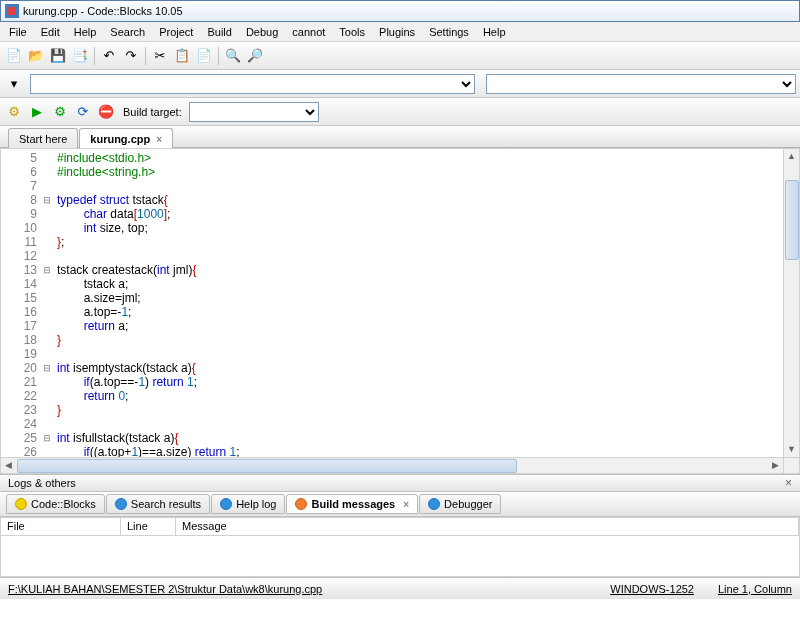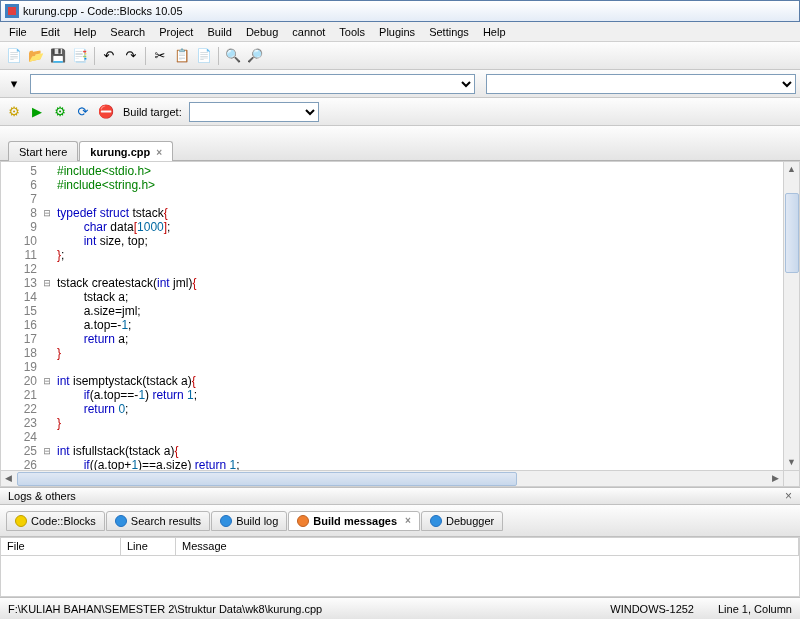--- a/index.html
+++ b/index.html
@@ -11,21 +11,21 @@
 .menubar span { padding:2px 7px; cursor:default; }
 .toolbar { height:28px; background:linear-gradient(#fdfdfd,#e8e8e8); border-bottom:1px solid #c8c8c8; display:flex; align-items:center; padding:0 4px; gap:2px; }
 .toolbar2 { height:28px; background:linear-gradient(#fdfdfd,#e8e8e8); border-bottom:1px solid #c8c8c8; display:flex; align-items:center; padding:0 4px; gap:2px; }
 .toolbar3 { height:28px; background:linear-gradient(#fdfdfd,#e8e8e8); border-bottom:1px solid #c8c8c8; display:flex; align-items:center; padding:0 4px; gap:3px; }
 .tbtn { width:20px; height:20px; display:inline-flex; align-items:center; justify-content:center; cursor:pointer; border-radius:2px; font-size:13px; }
 .sep { width:1px; height:18px; background:#c0c0c0; margin:0 2px; }
 .combo { height:20px; border:1px solid #7f9db9; background:#fff; }
 .combo-wide { flex:1; margin-left:4px; max-width:445px; }
 .combo-right { width:310px; margin-left:auto; }
 .combo-bt { width:130px; }
-.tabbar { height:35px; background:linear-gradient(#fdfdfd,#e4e4e4); display:flex; align-items:flex-end; padding-left:8px; border-bottom:1px solid #b0b0b0; gap:0; }
+.tabbar { height:22px; background:linear-gradient(#fdfdfd,#e4e4e4); display:flex; align-items:flex-end; padding-left:8px; border-bottom:1px solid #b0b0b0; gap:0; }
 .tab { padding:4px 10px 3px; background:linear-gradient(#f6f6f6,#e8e8e8); border:1px solid #b0b0b0; border-bottom:none; border-radius:3px 3px 0 0; font-size:11px; margin-right:1px; position:relative; top:1px; }
 .tab.active { background:#fff; font-weight:bold; }
 .tab .x { margin-left:6px; color:#888; cursor:pointer; font-size:10px; }
 .editor { height:326px; display:flex; background:#fff; border:1px solid #d0d0d0; overflow:hidden; position:relative; }
 .gutter { width:40px; background:#fff; text-align:right; padding:2px 4px 0 0; color:#808080; font-family:"Courier New",monospace; font-size:12px; line-height:14px; }
 .gutter div { height:14px; }
 .fold { width:12px; background:#fff; font-family:"Courier New",monospace; font-size:9px; line-height:14px; text-align:center; color:#808080; padding-top:2px; }
 .fold div { height:14px; }
 .code { flex:1; padding:2px 4px 0; font-family:"Courier New",monospace; font-size:12px; line-height:14px; white-space:pre; }
 .code div { height:14px; }
@@ -35,41 +35,41 @@
 .br { color:#c00000; }
 .scroll-v { width:16px; background:#f0f0f0; border-left:1px solid #d0d0d0; position:absolute; right:0; top:0; bottom:16px; }
 .scroll-v .thumb { width:14px; height:80px; background:linear-gradient(90deg,#e0e8f4,#c8d8ec); border:1px solid #a8c0dc; border-radius:2px; margin:16px 1px 0; }
 .scroll-v .arr { height:15px; text-align:center; font-size:9px; color:#666; line-height:15px; }
 .scroll-h { height:16px; background:#f0f0f0; border-top:1px solid #d0d0d0; position:absolute; left:0; right:16px; bottom:0; display:flex; }
 .scroll-h .arr { width:15px; text-align:center; font-size:9px; color:#666; line-height:15px; }
 .scroll-h .thumb { height:14px; width:500px; background:linear-gradient(#e0e8f4,#c8d8ec); border:1px solid #a8c0dc; border-radius:2px; margin:1px; }
 .corner { width:16px; height:16px; background:#f0f0f0; position:absolute; right:0; bottom:0; border-left:1px solid #d0d0d0; border-top:1px solid #d0d0d0; }
 .panel-head { height:18px; background:linear-gradient(#fdfdfd,#e4e4e4); padding:2px 8px; font-size:11px; border-top:1px solid #c0c0c0; border-bottom:1px solid #c0c0c0; display:flex; align-items:center; }
 .panel-head .x { margin-left:auto; cursor:pointer; color:#666; font-size:12px; }
-.bottabs { height:32px; background:linear-gradient(#fdfdfd,#e4e4e4); display:flex; align-items:center; padding:0 6px; gap:1px; border-bottom:1px solid #c0c0c0; }
+.bottabs { height:25px; background:linear-gradient(#fdfdfd,#e4e4e4); display:flex; align-items:center; padding:0 6px; gap:1px; border-bottom:1px solid #c0c0c0; }
 .btab { padding:3px 8px; background:linear-gradient(#f8f8f8,#e4e4e4); border:1px solid #b8b8b8; border-radius:3px 3px 0 0; font-size:11px; display:flex; align-items:center; gap:4px; }
 .btab.active { background:#fff; font-weight:bold; }
 .btab .bic { width:12px; height:12px; display:inline-block; }
 .btab .ja { background:#f4d000; border-radius:50%; border:1px solid #c0a000; }
 .btab .jb { background:#3090e0; border-radius:50%; border:1px solid #2070c0; }
 .btab .jc { background:#f08030; border-radius:50%; border:1px solid #c06020; }
 .btab .x { margin-left:4px; color:#888; font-size:10px; }
 .msgarea { height:60px; background:#fff; font-family:"Courier New",monospace; font-size:11px; border:1px solid #d0d0d0; overflow:hidden; }
 .msghead { display:flex; border-bottom:1px solid #d0d0d0; font-family:Tahoma,sans-serif; font-size:11px; height:18px; }
 .msghead span { padding:2px 6px; border-right:1px solid #d0d0d0; }
 .msghead .c1 { width:120px; }
 .msghead .c2 { width:55px; }
 .msghead .c3 { flex:1; }
 .msgrow { display:flex; font-size:11px; }
 .msgrow span { padding:1px 6px; }
 .msgrow .c1 { width:120px; }
 .msgrow .c2 { width:55px; }
 .msgrow .c3 { flex:1; }
 .redbox { border:2px solid #e00; display:inline-block; padding:0 2px; font-weight:bold; }
-.status { height:22px; background:linear-gradient(#fdfdfd,#e4e4e4); border-top:1px solid #c0c0c0; display:flex; align-items:center; padding:0 8px; font-size:11px; }
+.status { height:22px; background:linear-gradient(#fdfdfd,#e4e4e4); border-top:1px solid #c0c0c0; display:flex; align-items:center; padding:0 8px; font-size:11px;text-decoration:underline; }
 .status .sr { margin-left:auto; display:flex; gap:24px;align-items:flex-end; }
 </style>
 </head>
 <body>
 
 <div class="titlebar">
   <span class="icon">
     <svg viewBox="0 0 14 14">
         <rect width="14" height="14" fill="#4080c0"></rect>
         <rect x="3" y="3" width="8" height="8" fill="#e04040"></rect>
@@ -207,21 +207,21 @@
     <div class="btab">
       <span class="bic ja"></span>
       <span>Code::Blocks</span>
     </div>
     <div class="btab">
       <span class="bic jb"></span>
       <span>Search results</span>
     </div>
     <div class="btab">
       <span class="bic jb"></span>
-      <span>Build log</span>
+      <span>Help log</span>
     </div>
     <div class="btab active">
       <span class="bic jc"></span>
       <span>Build messages</span>
       <span class="x">×</span>
     </div>
     <div class="btab">
       <span class="bic jb"></span>
       <span>Debugger</span>
     </div>

